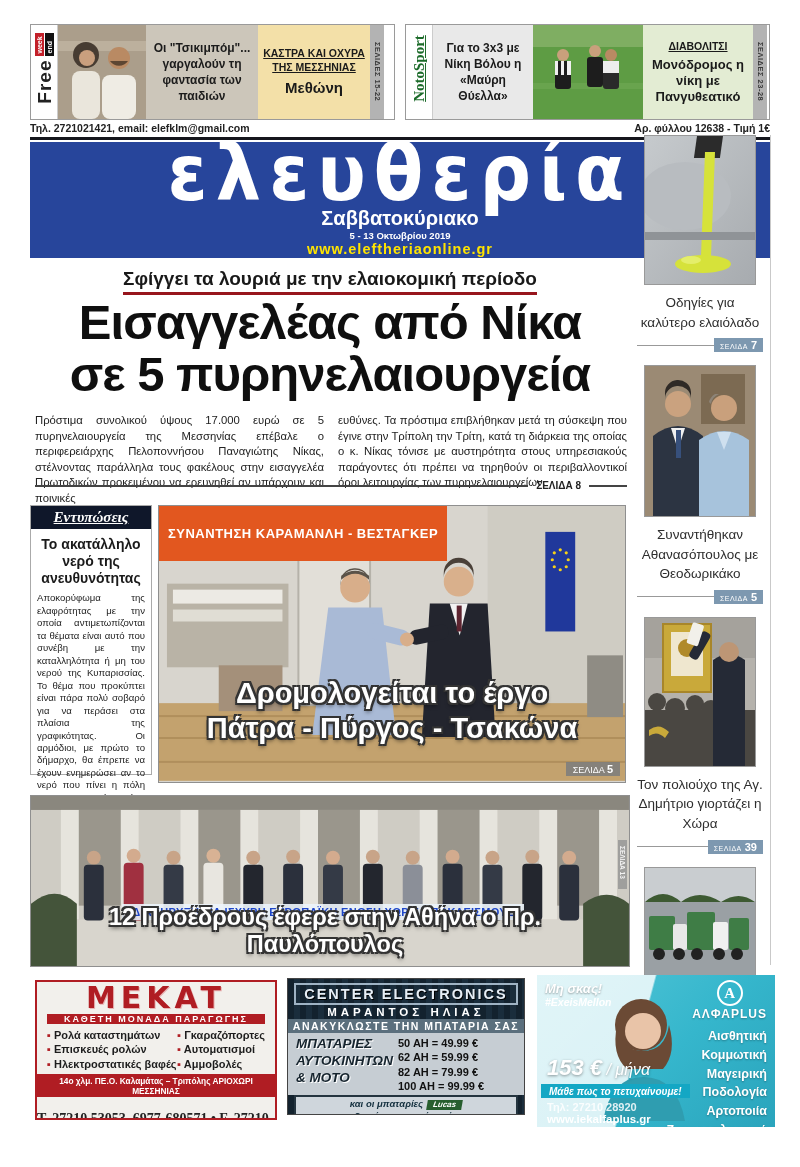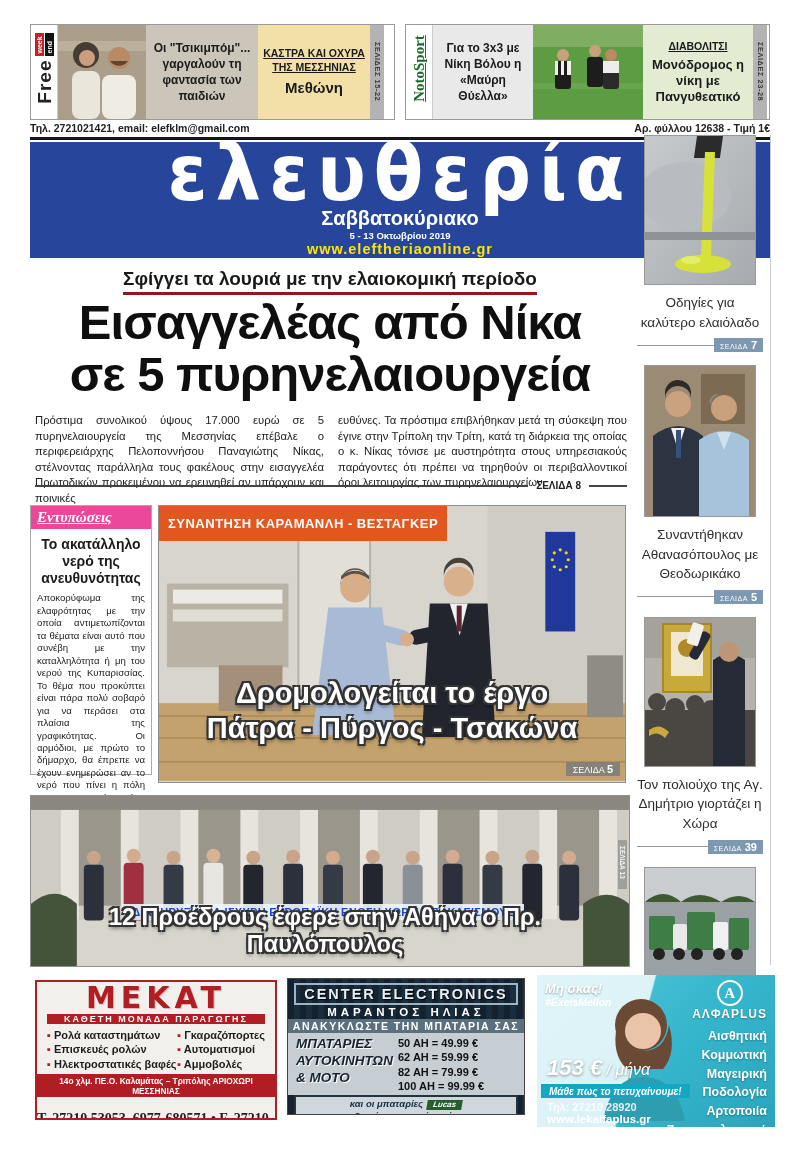--- a/index.html
+++ b/index.html
@@ -56,32 +56,32 @@
   .leadbody { position:absolute; top:413px; left:35px; width:592px; display:flex; gap:14px; }
   .leadcol { flex:1; font-size:11.3px; line-height:1.38; text-align:justify; color:#222; }
   .pageref-row { position:absolute; top:480px; left:35px; width:592px; display:flex; align-items:center; gap:8px; }
   .pageref-row .line { border-top:2px solid #444; }
   .pageref-row .line.long { flex:1; }
   .pageref-row .line.short { width:38px; }
   .pageref-row .label { font-size:10px; font-weight:bold; color:#222; }
   
   .opinion { position:absolute; top:505px; left:30px; width:122px; height:270px;
     border:1px solid #aaa; background:#fff; display:flex; flex-direction:column; }
-  .opinion-head { background:#ec4899; color:#fff; text-align:left; font-family:"Liberation Serif", serif;
+  .opinion-head { background:#0f172a; color:#fff; text-align:center; font-family:"Liberation Serif", serif;
     font-style:italic; font-weight:bold; font-size:15px; padding:3px 6px; text-decoration:underline; }
   .opinion-title { font-size:14px; font-weight:bold; text-align:center; line-height:1.2; padding:7px 4px 4px; }
   .opinion-body { font-size:9.6px; line-height:1.3; text-align:justify; padding:2px 6px; color:#222; flex:1; }
   .opinion-ref { border-top:1px solid #555; margin:0 6px 5px; padding-top:2px;
     font-size:10px; font-weight:bold; text-align:right; }
   
   .mainphoto { position:absolute; top:505px; left:158px; width:468px; height:278px;
     border:1px solid #8f8f8f; background:#d8d5ce; overflow:hidden; }
   .mainphoto svg { position:absolute; inset:0; }
   .photo-label { position:absolute; top:0; left:0; background:#e2571f; color:#fff;
-    font-size:13px; font-weight:bold; padding:10px 9px; letter-spacing:.5px; }
+    font-size:13px; font-weight:bold; padding:20px 9px; letter-spacing:.5px; }
   .photo-overlay { position:absolute; left:0; right:0; bottom:36px; text-align:center;
     color:#fff; font-weight:bold; font-size:29px; line-height:1.2;
     text-shadow:-2px -2px 0 #333,2px -2px 0 #333,-2px 2px 0 #333,2px 2px 0 #333,0 3px 4px rgba(0,0,0,.6); }
   .photo-badge { position:absolute; right:5px; bottom:6px; background:rgba(125,125,125,.88);
     color:#fff; font-size:9px; padding:1px 7px; }
   .photo-badge b { font-size:11px; }
   
   .sidebar { position:absolute; top:135px; left:637px; width:126px; }
   .sb-item { margin-bottom:13px; }
   .sb-photo { width:112px; margin:0 auto; border:1px solid #999; background:#ccc; }

